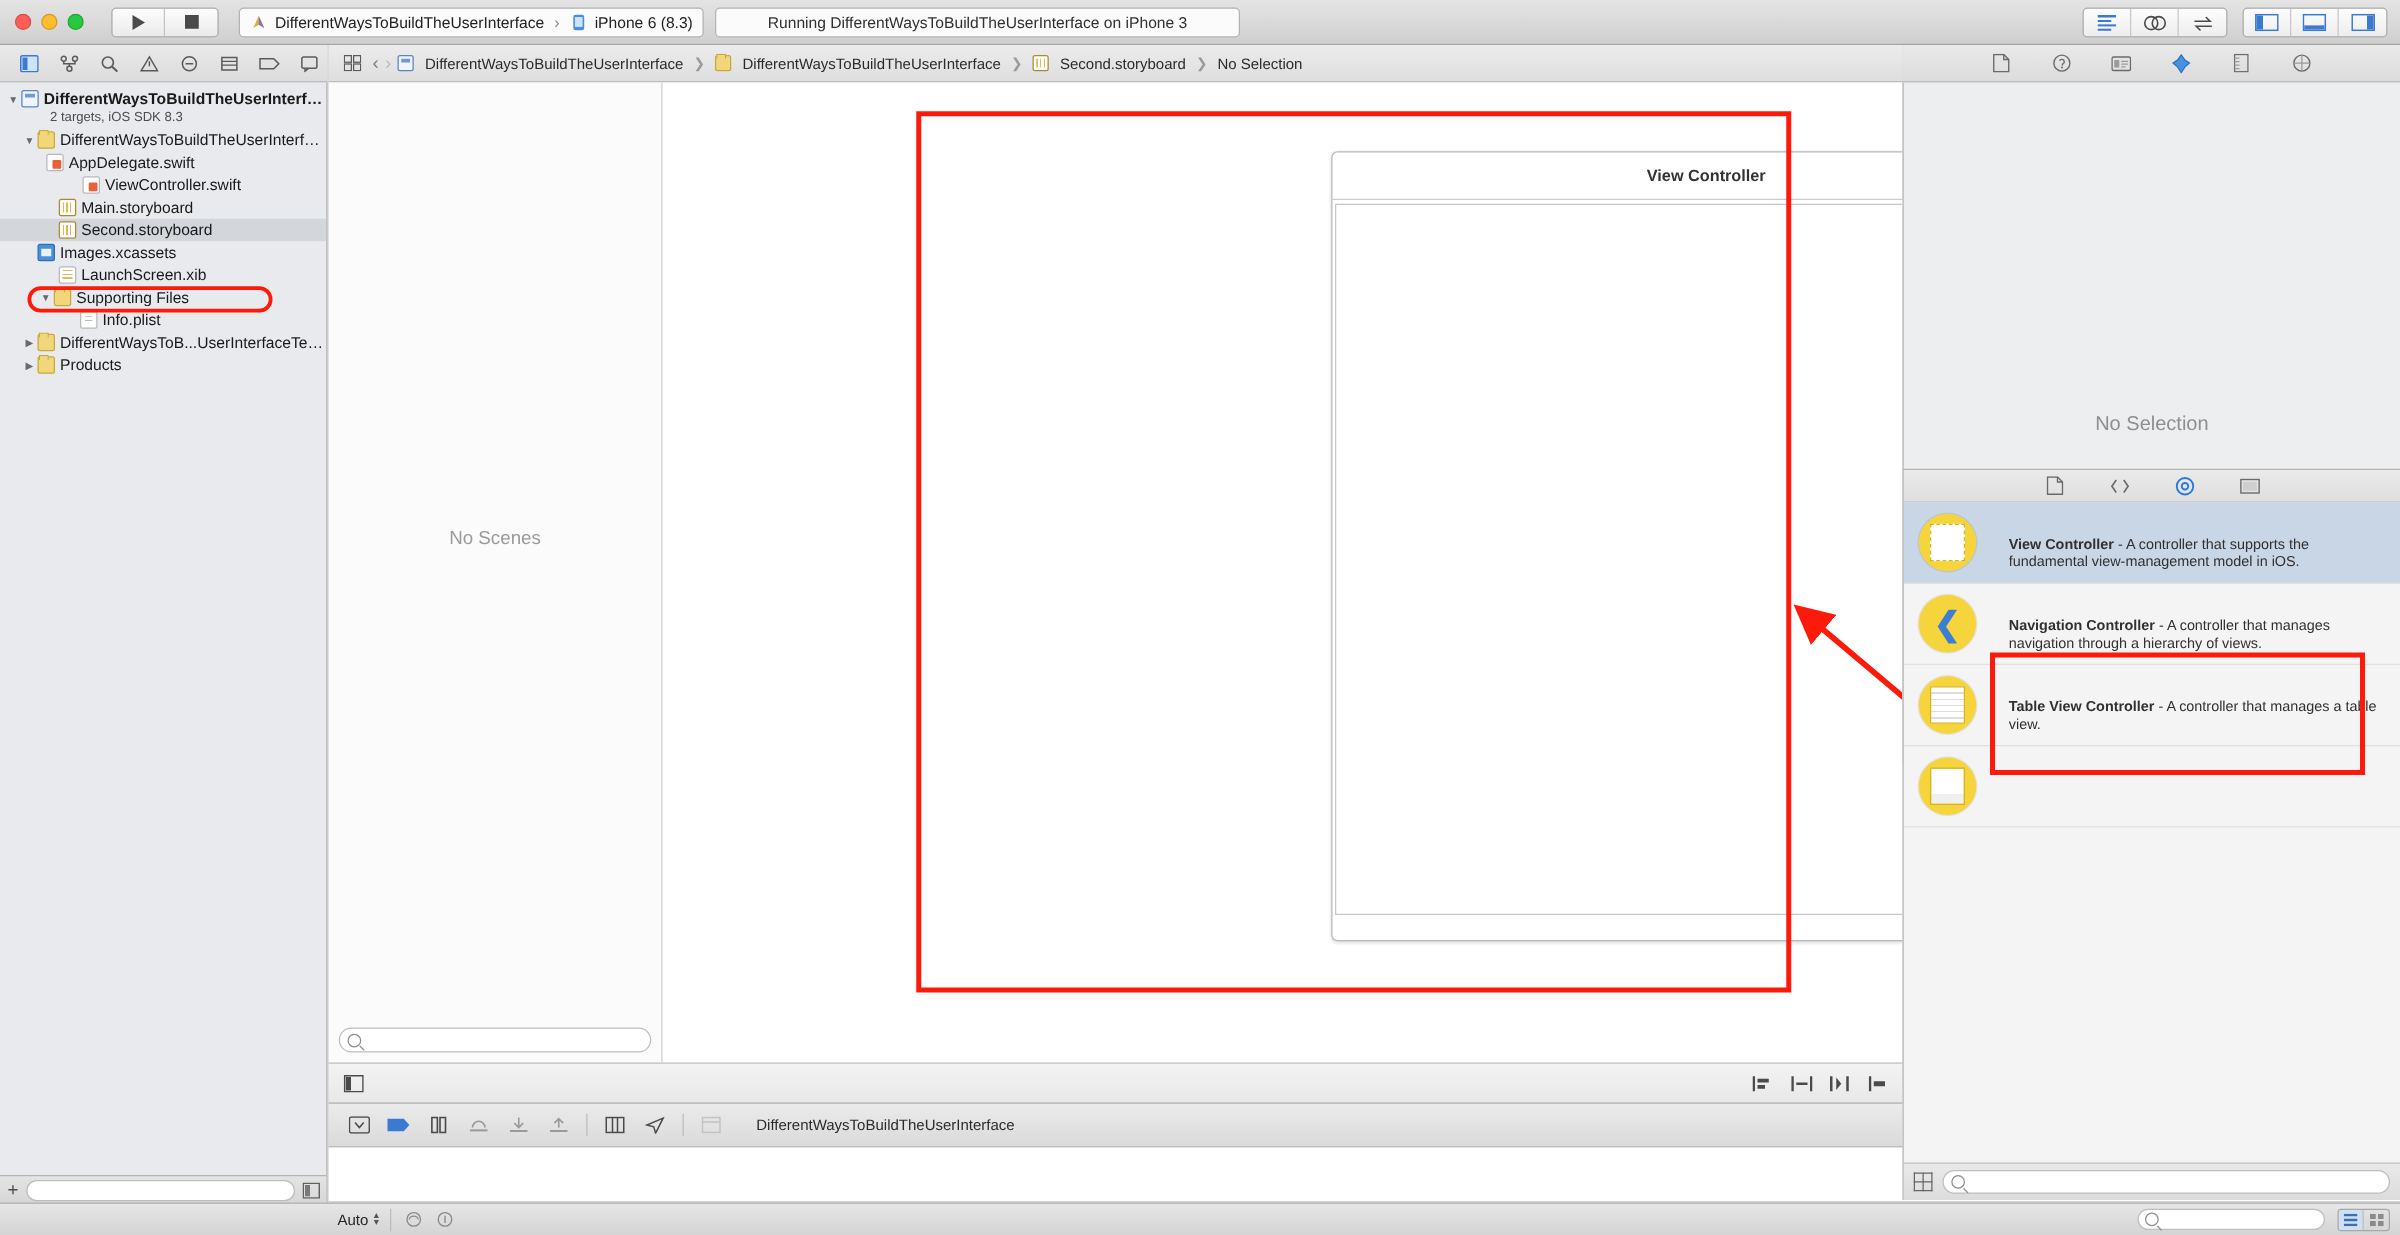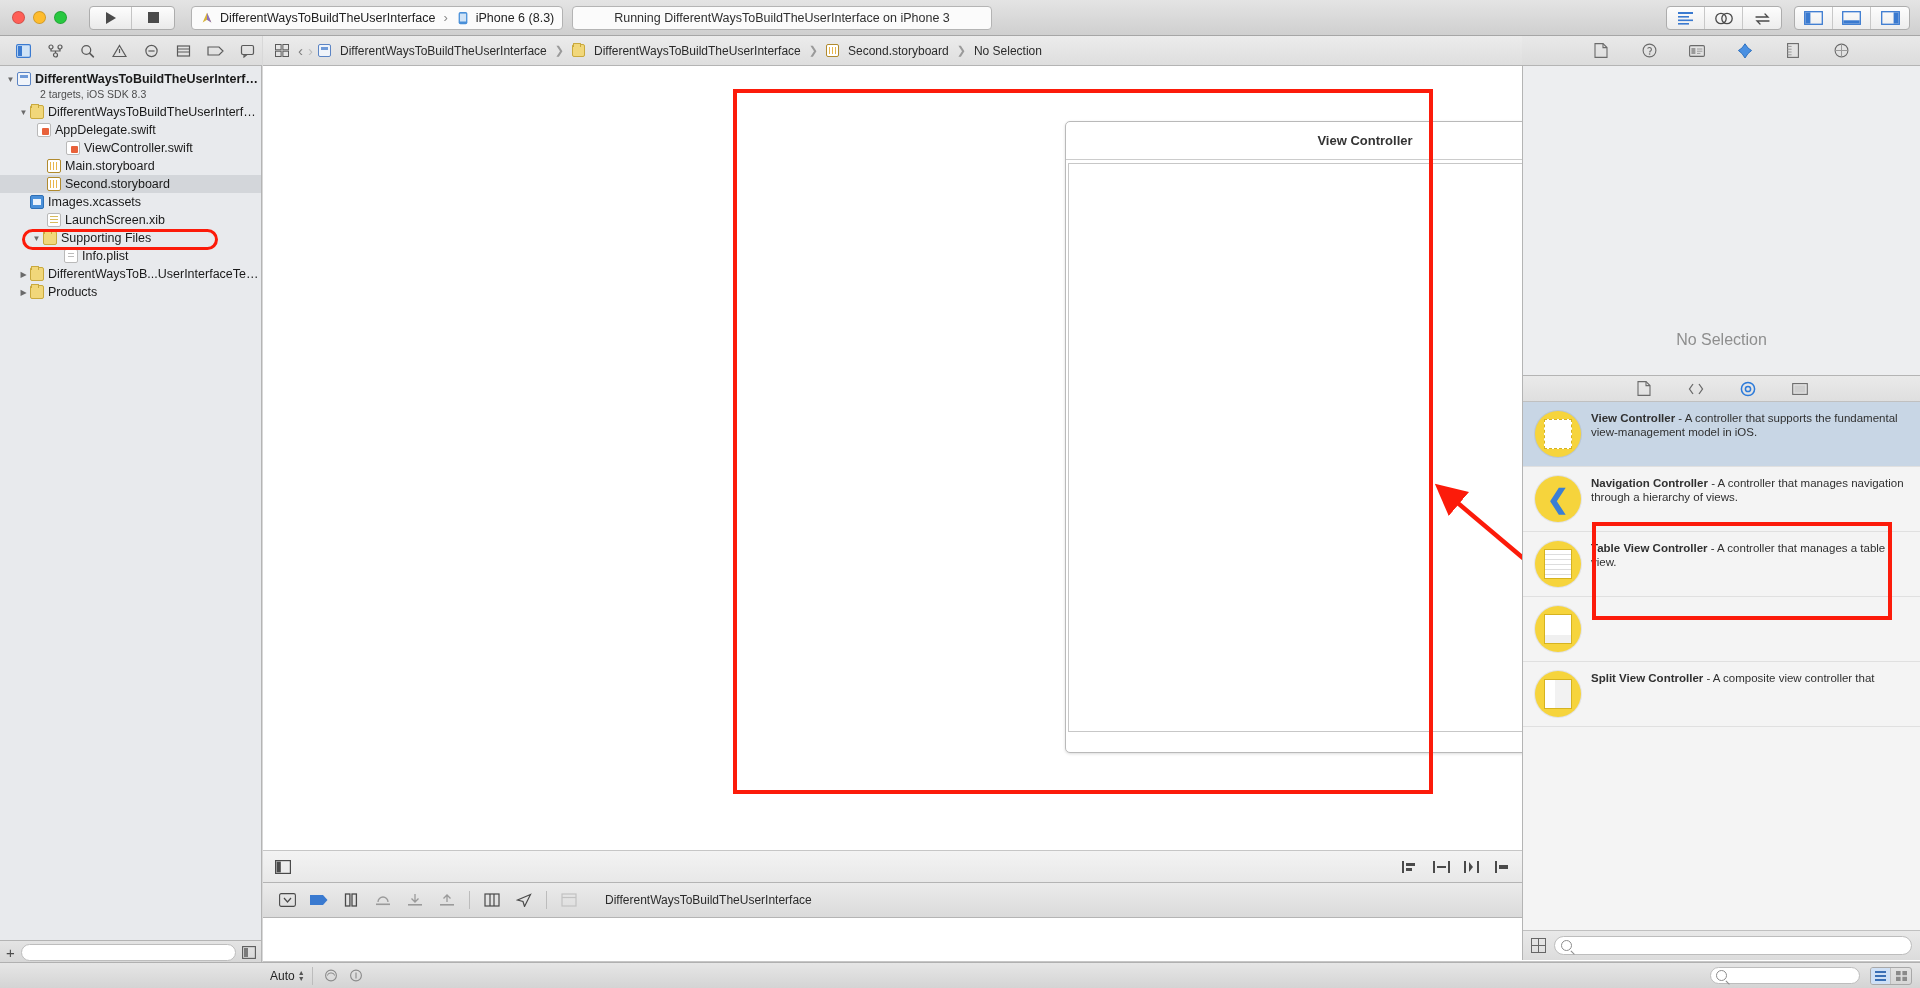--- a/index.html
+++ b/index.html
@@ -238,22 +238,22 @@
     overflow:hidden;
   }
   .lib-tabs{
     height:26px; display:flex; align-items:center; justify-content:center; gap:30px;
     background:linear-gradient(#eaeaea,#dfdfdf); border-bottom:1px solid #c0c0c0;
   }
   .lib-tabs .lt{ width:22px;height:18px;display:flex;align-items:center;justify-content:center;color:#5a5a5a; }
   .lib-tabs .lt.act{ color:#2b7ada; }
   .lib-list{ position:absolute; left:0; right:0; top:26px; bottom:30px; overflow:hidden; }
   .lib-item{
-    display:flex; gap:10px; padding:9px 14px 9px 12px;
-    border-bottom:1px solid #e0e0e0; align-items:flex-start;
+    display:flex; gap:26px; padding:9px 14px 9px 12px;
+    border-bottom:1px solid #e0e0e0; align-items:flex-end;
   }
   .lib-item.sel{ background:#c8d6e5; }
   .lib-item.sel + .lib-item{ border-top:none; }
   .lib-ico{
     width:46px; height:46px; border-radius:50%; flex:none;
     background:#f6d43c; display:flex; align-items:center; justify-content:center;
     box-shadow:0 0 0 1px rgba(0,0,0,.07);
   }
   .lib-sq{ width:28px;height:30px; background:#fff; border:1.5px solid #d6b320; }
   .lib-sq.dash{ border-style:dashed; }
@@ -520,20 +520,26 @@
       <span class="sepc">❯</span>
       <span class="ico i-sb" style="width:13px;height:13px;display:inline-block;position:relative"></span>
       <span>Second.storyboard</span>
       <span class="sepc">❯</span>
       <span>No Selection</span>
     </div>
   </div>
 
   <div class="canvas">
 
+    <div class="outline-pane">
+      <div class="no-scenes">No Scenes</div>
+      <div class="outline-filter" placeholder="">
+        <span class="mag"></span>
+      </div>
+    </div>
 
     <div class="scene-area">
       <div class="vc-card">
         <div class="vc-title">View Controller</div>
         <div class="vc-body">
           <div class="vc-inner">
             
           </div>
         </div>
       </div>
@@ -808,28 +814,20 @@
           <b>Table View Controller</b><span> - A controller that manages a table view.</span>
         </div>
       </div>
 
       <div class="lib-item">
         <div class="lib-ico">
           <div class="lib-sq tab"></div>
         </div>
       </div>
 
-      <div class="lib-item">
-        <div class="lib-ico">
-          <div class="lib-sq" style="background:linear-gradient(90deg,#fff 0 38%, #f2f2f2 38% 100%)"></div>
-        </div>
-        <div class="lib-txt">
-          <b>Split View Controller</b><span> - A composite view controller that</span>
-        </div>
-      </div>
     </div>
 
     <div class="lib-bottom">
       <span class="grid-ic"></span>
       <div class="lbox" placeholder="">
         <span class="mag"></span>
       </div>
     </div>
   </div>
 

